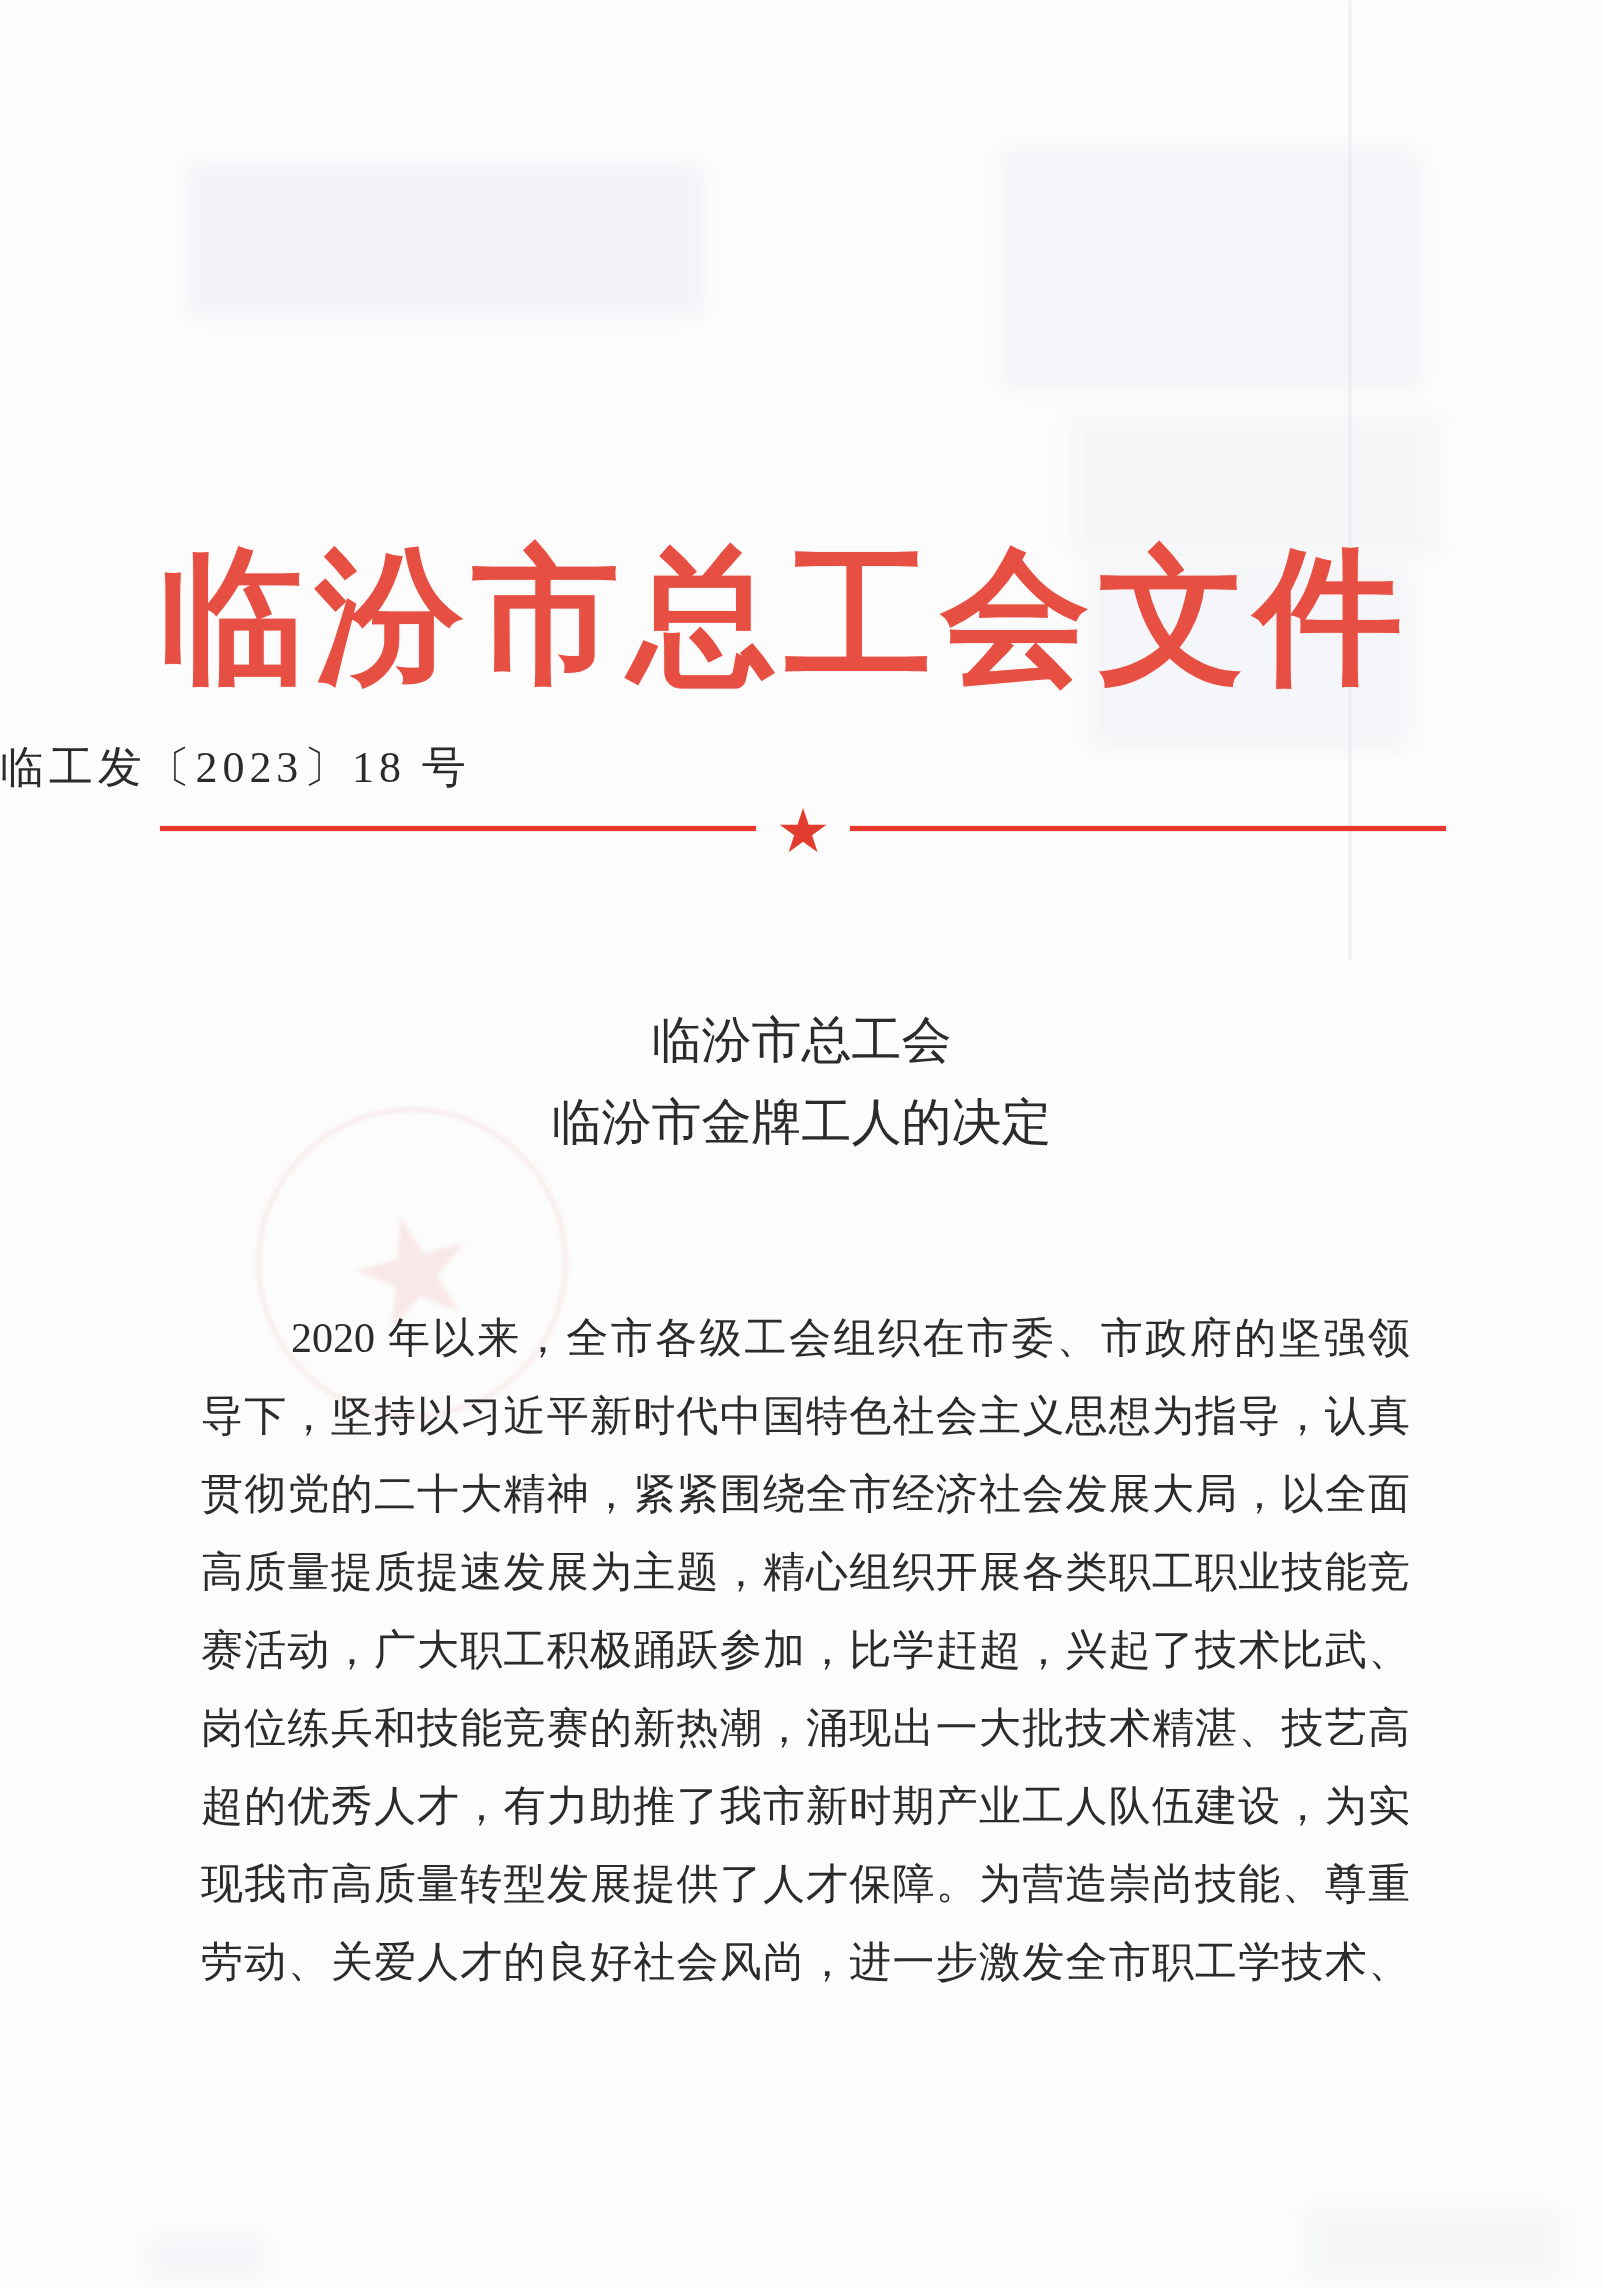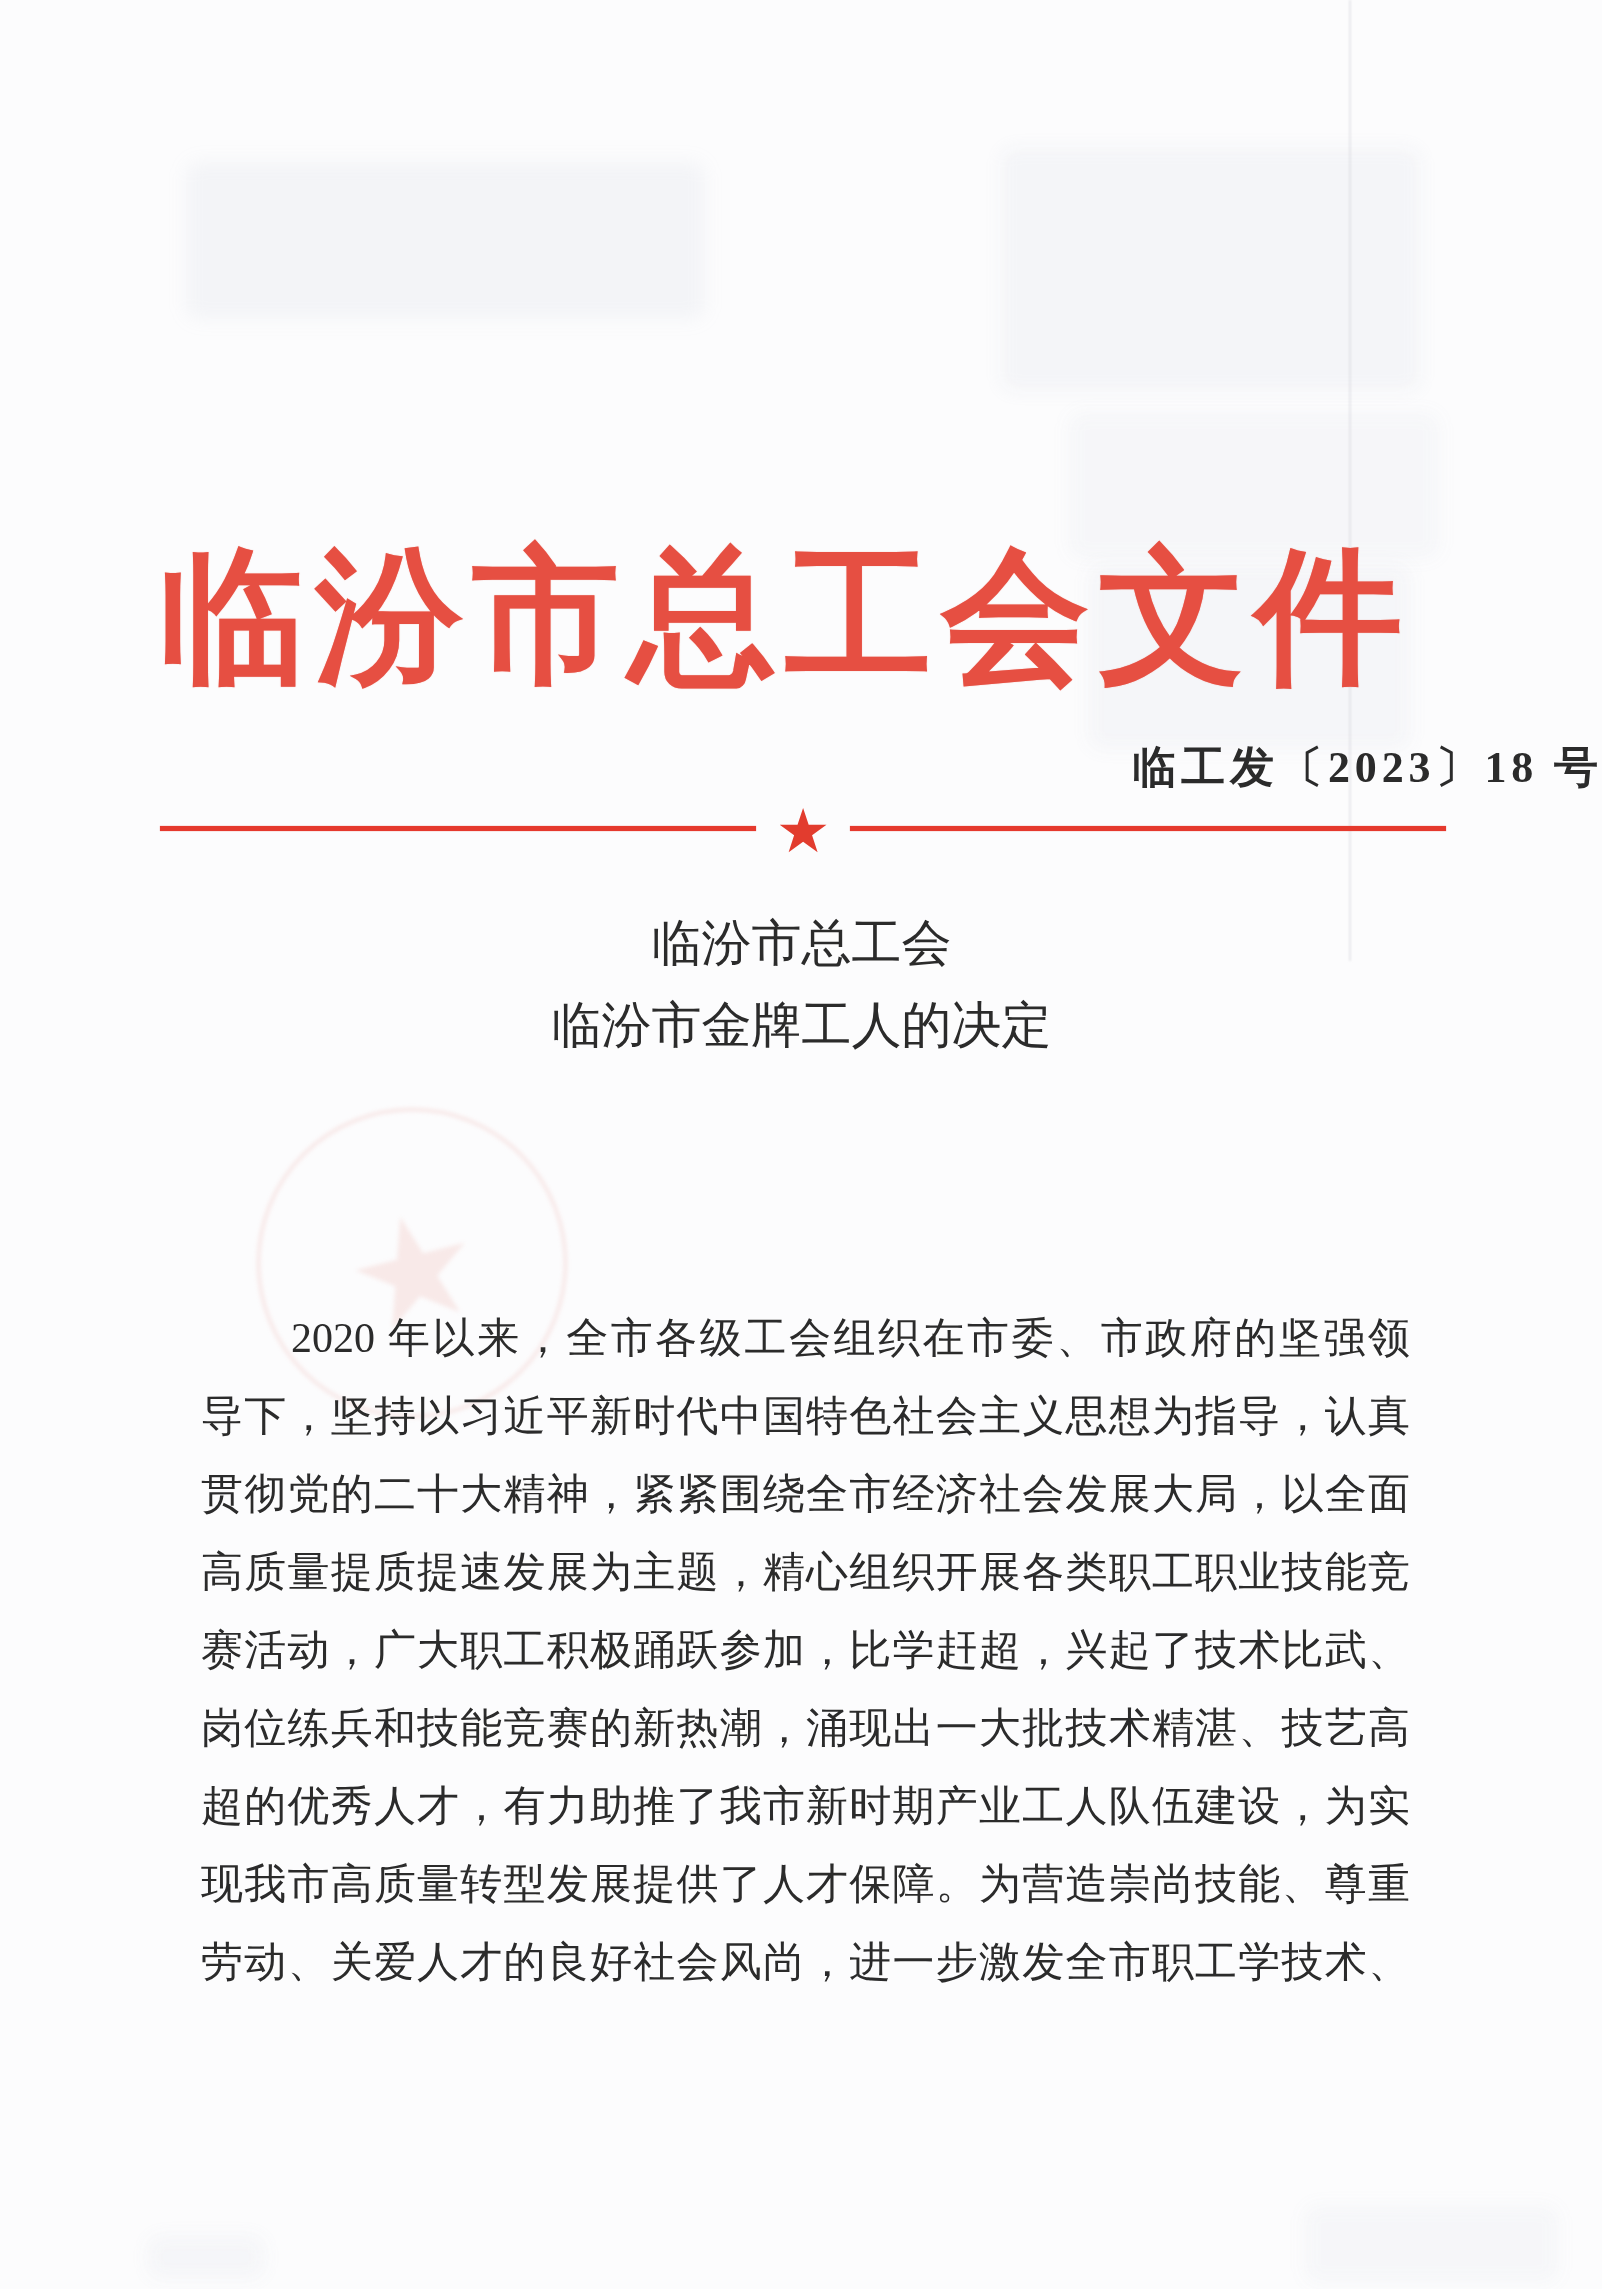--- a/index.html
+++ b/index.html
@@ -72,26 +72,25 @@
     line-height: 1;
     text-shadow: 0 0 1px rgba(230, 79, 66, 0.55);
   }
   .org-header .char { display: block; }
 
   
   .doc-number {
     position: absolute;
     top: 737px; left: 0;
     width: 100%;
-    text-align: right;
+    text-align: left;
     font-size: 44px;
     line-height: 61px;
     letter-spacing: 4.9px;
     color: var(--text-black, #2b2b2b);
-    font-weight: bold;
   }
 
   
   .red-rule {
     position: absolute;
     top: 799px; left: 160px;
     width: 1286px; height: 59px;
     display: flex;
     align-items: center;
   }
@@ -106,21 +105,21 @@
     font-size: 61px;
     line-height: 1;
     margin: 0 19.6px;
     color: var(--star-red, #e23c2e);
     transform: translateY(2px);
   }
 
   
   .doc-title {
     position: absolute;
-    top: 902px; left: 0;
+    top: 999px; left: 0;
     width: 100%;
     text-align: center;
     color: var(--text-black, #2b2b2b);
     font-size: 50px;
     line-height: 82px;
     font-weight: 500;
   }
 
   
   .doc-body {

